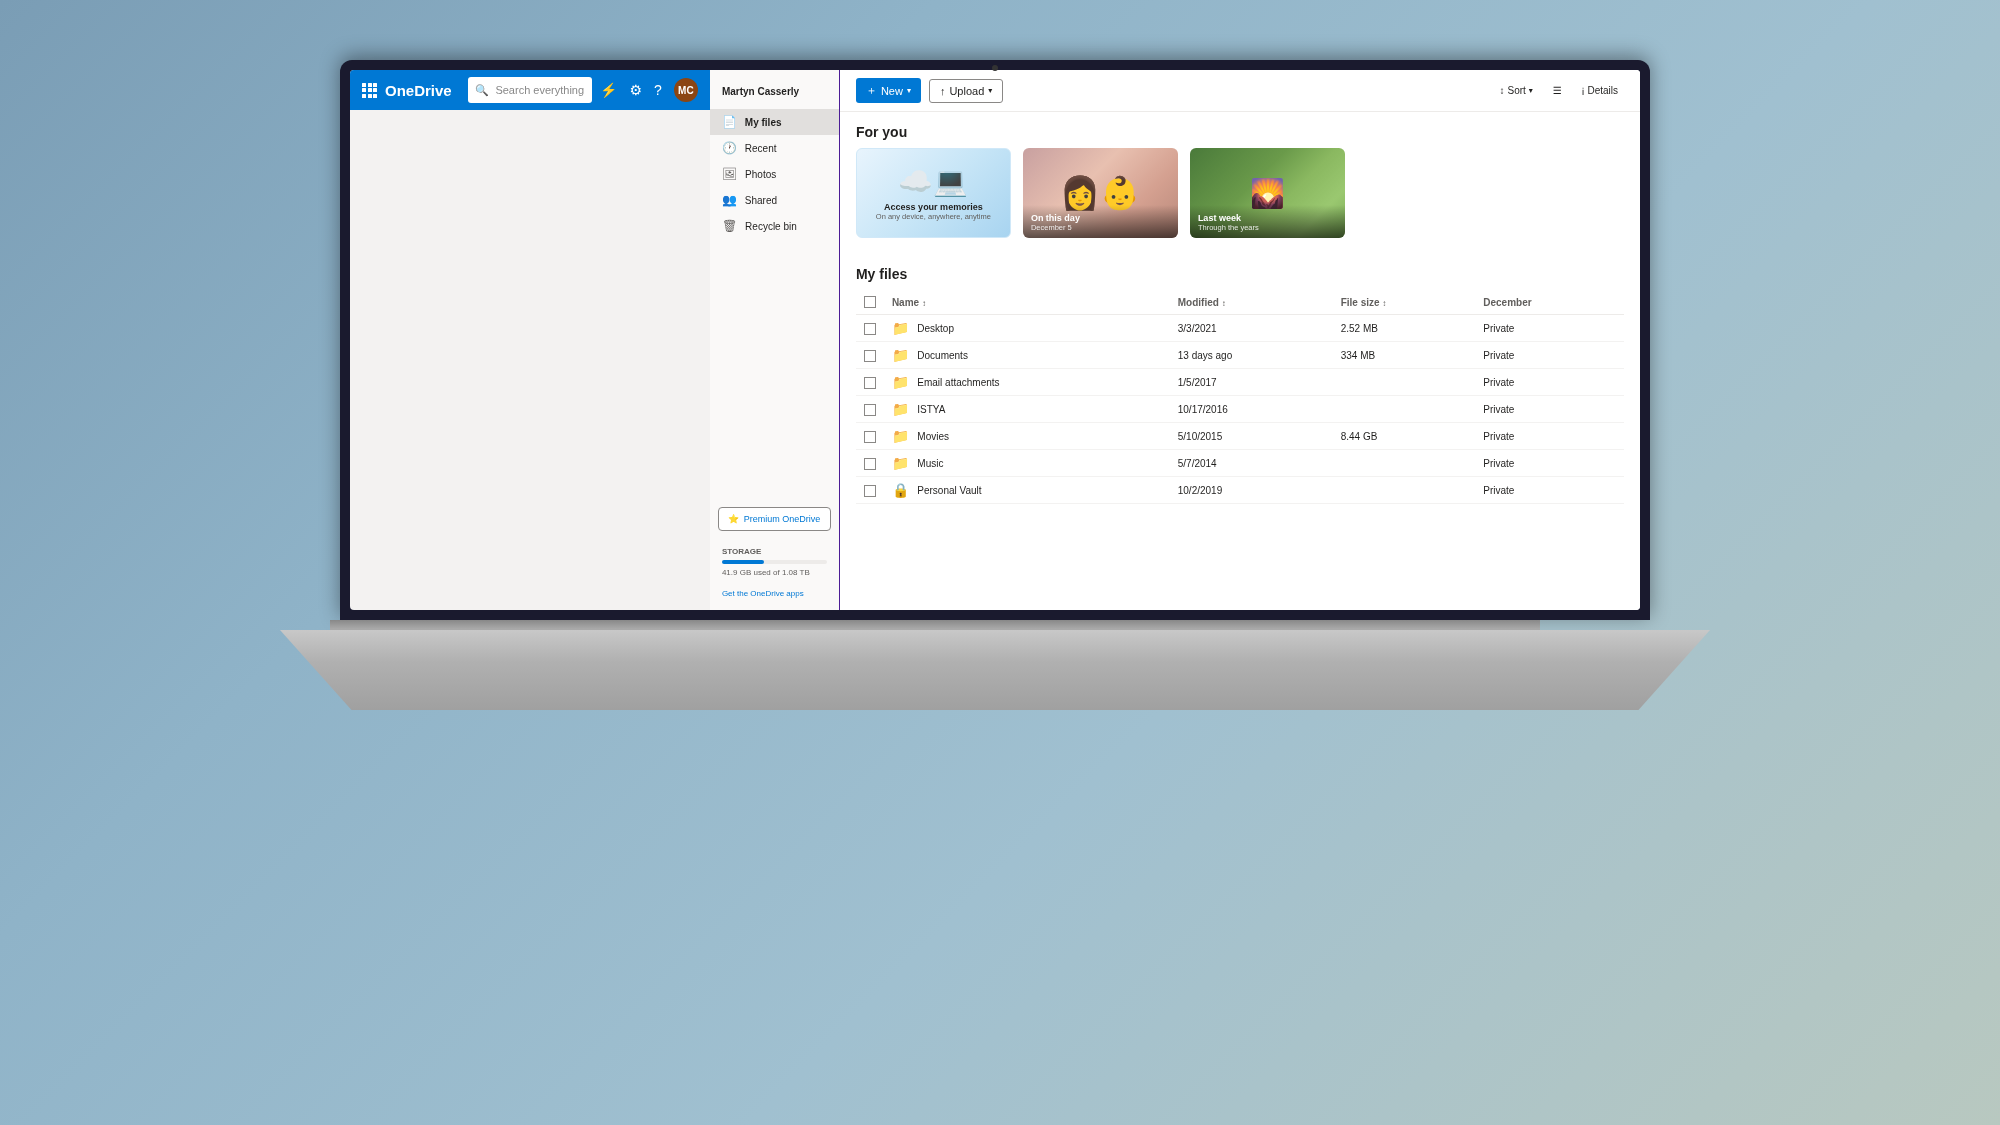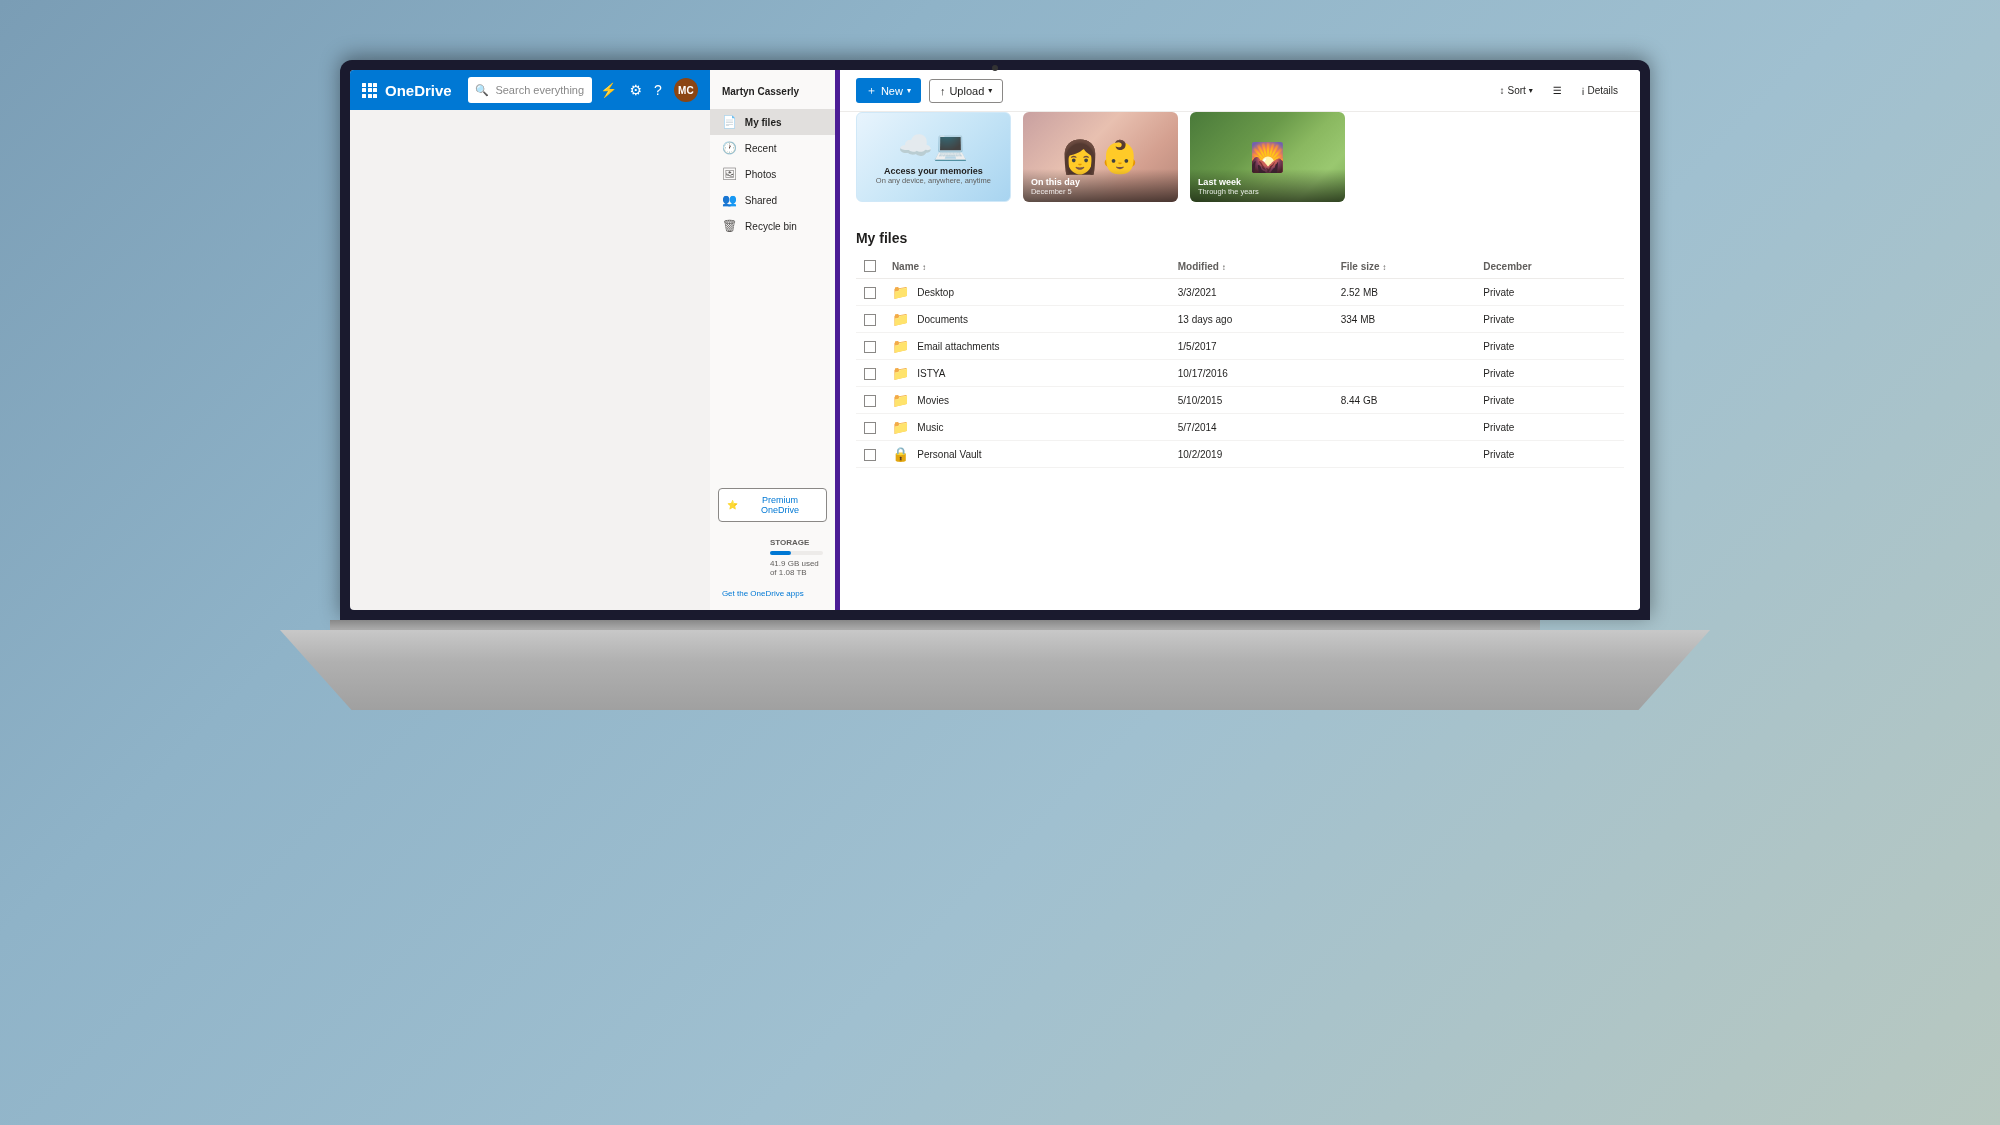--- a/index.html
+++ b/index.html
@@ -146,21 +146,21 @@
     .main-content {
       display: flex;
       flex: 1;
       overflow: hidden;
     }
 
     
     .sidebar {
       width: 130px;
       background: #faf9f8;
-      border-right: 5px solid #4c1d95;
+      border-right: 1px solid #4c1d95;
       padding: 8px 0;
       flex-shrink: 0;
       display: flex;
       flex-direction: column;
     }
 
     .user-name {
       font-size: 10px;
       font-weight: 600;
       color: #201f1e;
@@ -203,21 +203,20 @@
       cursor: pointer;
       display: flex;
       align-items: center;
       gap: 4px;
       text-align: center;
       justify-content: center;
     }
 
     .storage-section {
       padding: 8px 12px;
-      margin-left: 48px;
     }
 
     .storage-label {
       font-size: 8px;
       font-weight: 600;
       color: #605e5c;
       text-transform: uppercase;
       margin-bottom: 4px;
     }
 
@@ -595,20 +594,21 @@
               <div class="toolbar-btn">
                 <span>☰</span>
               </div>
               <div class="toolbar-btn">
                 <span>ℹ</span>
                 <span>Details</span>
               </div>
             </div>
           </div>
 
+          <div class="section-title">For you</div>
           <div class="for-you-section">
             <div class="cards-row">
 
               <div class="memory-card memory-card-access">
                 <div class="cloud-icon-big">☁️💻</div>
                 <div class="access-title">Access your memories</div>
                 <div class="access-sub">On any device, anywhere, anytime</div>
               </div>
 
               <div class="memory-card memory-card-photo">

